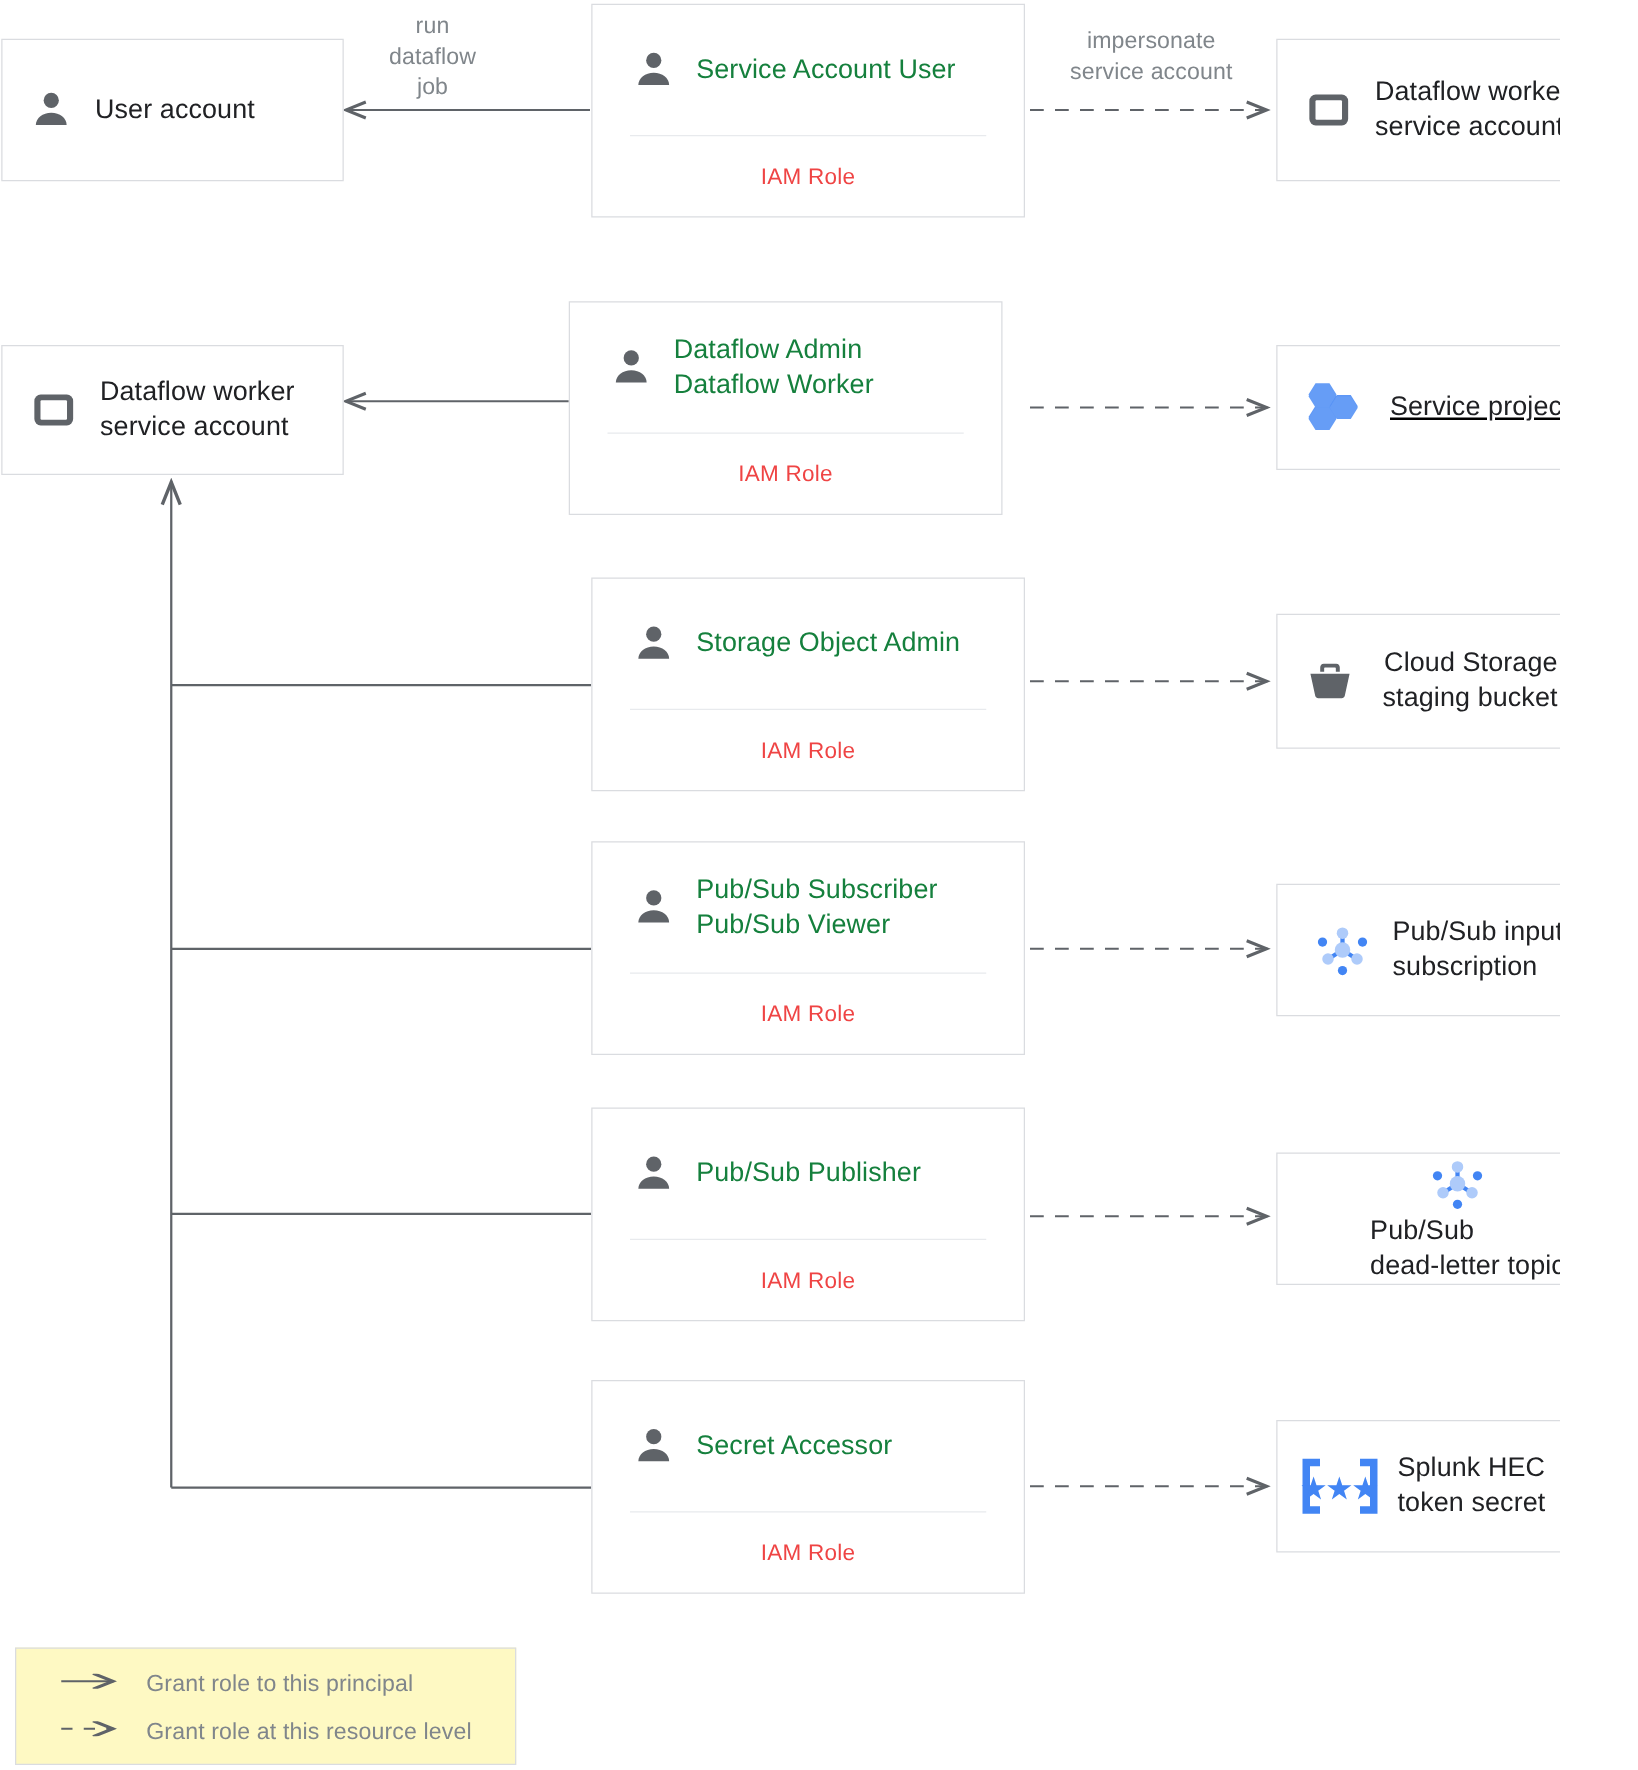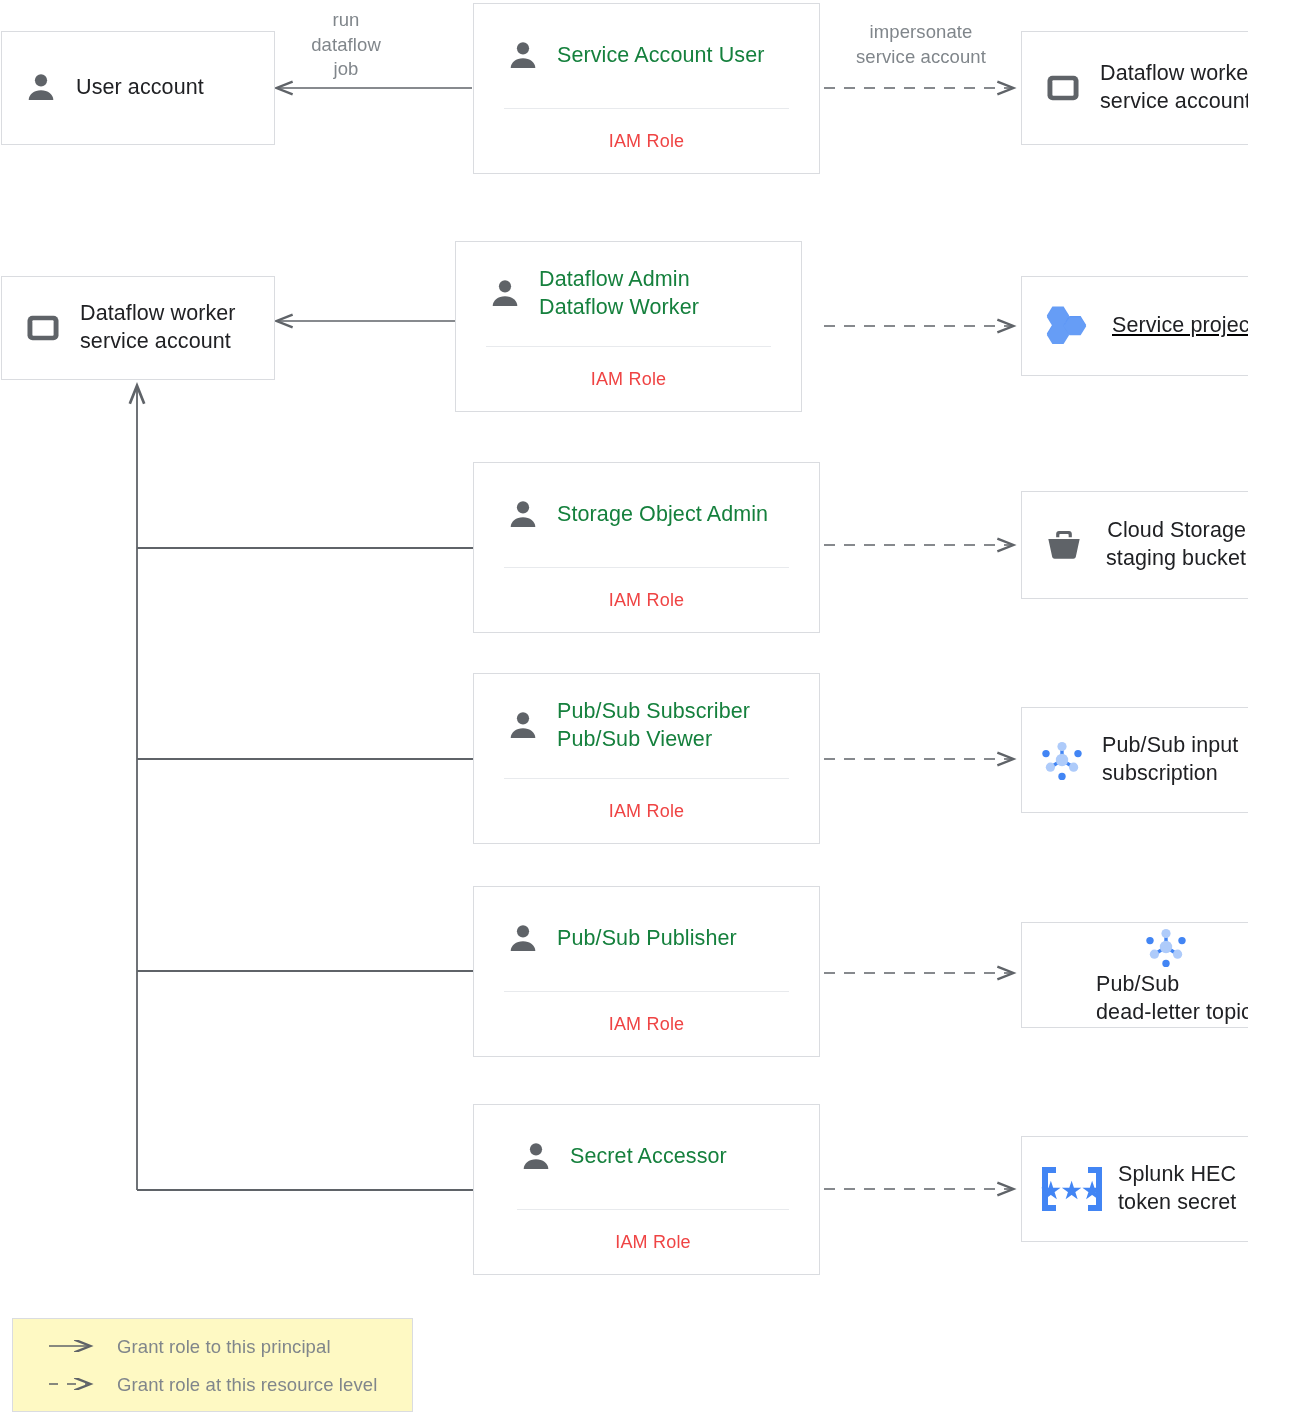--- a/index.html
+++ b/index.html
@@ -294,21 +294,21 @@
         <svg class="person">
             <use href="#sym-person"></use>
           </svg>
       </span>
       <span class="names">Pub/Sub Publisher</span>
     </div>
     <div class="sep"></div>
     <div class="foot">IAM Role</div>
   </div>
 
-  <div class="role" style="left:473px;top:1104px;width:347px;height:171px;padding-left:13px;">
+  <div class="role" style="left:473px;top:1104px;width:347px;height:171px;">
     <div class="top">
       <span class="ico">
         <svg class="person">
             <use href="#sym-person"></use>
           </svg>
       </span>
       <span class="names">Secret Accessor</span>
     </div>
     <div class="sep"></div>
     <div class="foot">IAM Role</div>
@@ -336,21 +336,21 @@
   <div class="box entity" style="left:1021px;top:491px;width:288px;height:108px;text-align:right;">
     <span class="ico" style="margin-right:22px;">
       <svg class="bucket-ico">
           <use href="#sym-bucket"></use>
         </svg>
     </span>
     <span class="label" style="white-space:pre-line;">Cloud Storage
 staging bucket</span>
   </div>
 
-  <div class="box entity" style="left:1021px;top:707px;width:288px;height:106px;padding-left:16px;">
+  <div class="box entity" style="left:1021px;top:707px;width:288px;height:106px;padding-left:28px;">
     <span class="ico" style="margin-right:16px;">
       <svg class="pubsub-ico">
           <use href="#sym-pubsub"></use>
         </svg>
     </span>
     <span class="label" style="white-space:pre-line;">Pub/Sub input
 subscription</span>
   </div>
 
   <div class="box entity" style="left:1021px;top:922px;width:288px;height:106px;padding-left:18px;flex-direction:column;">

